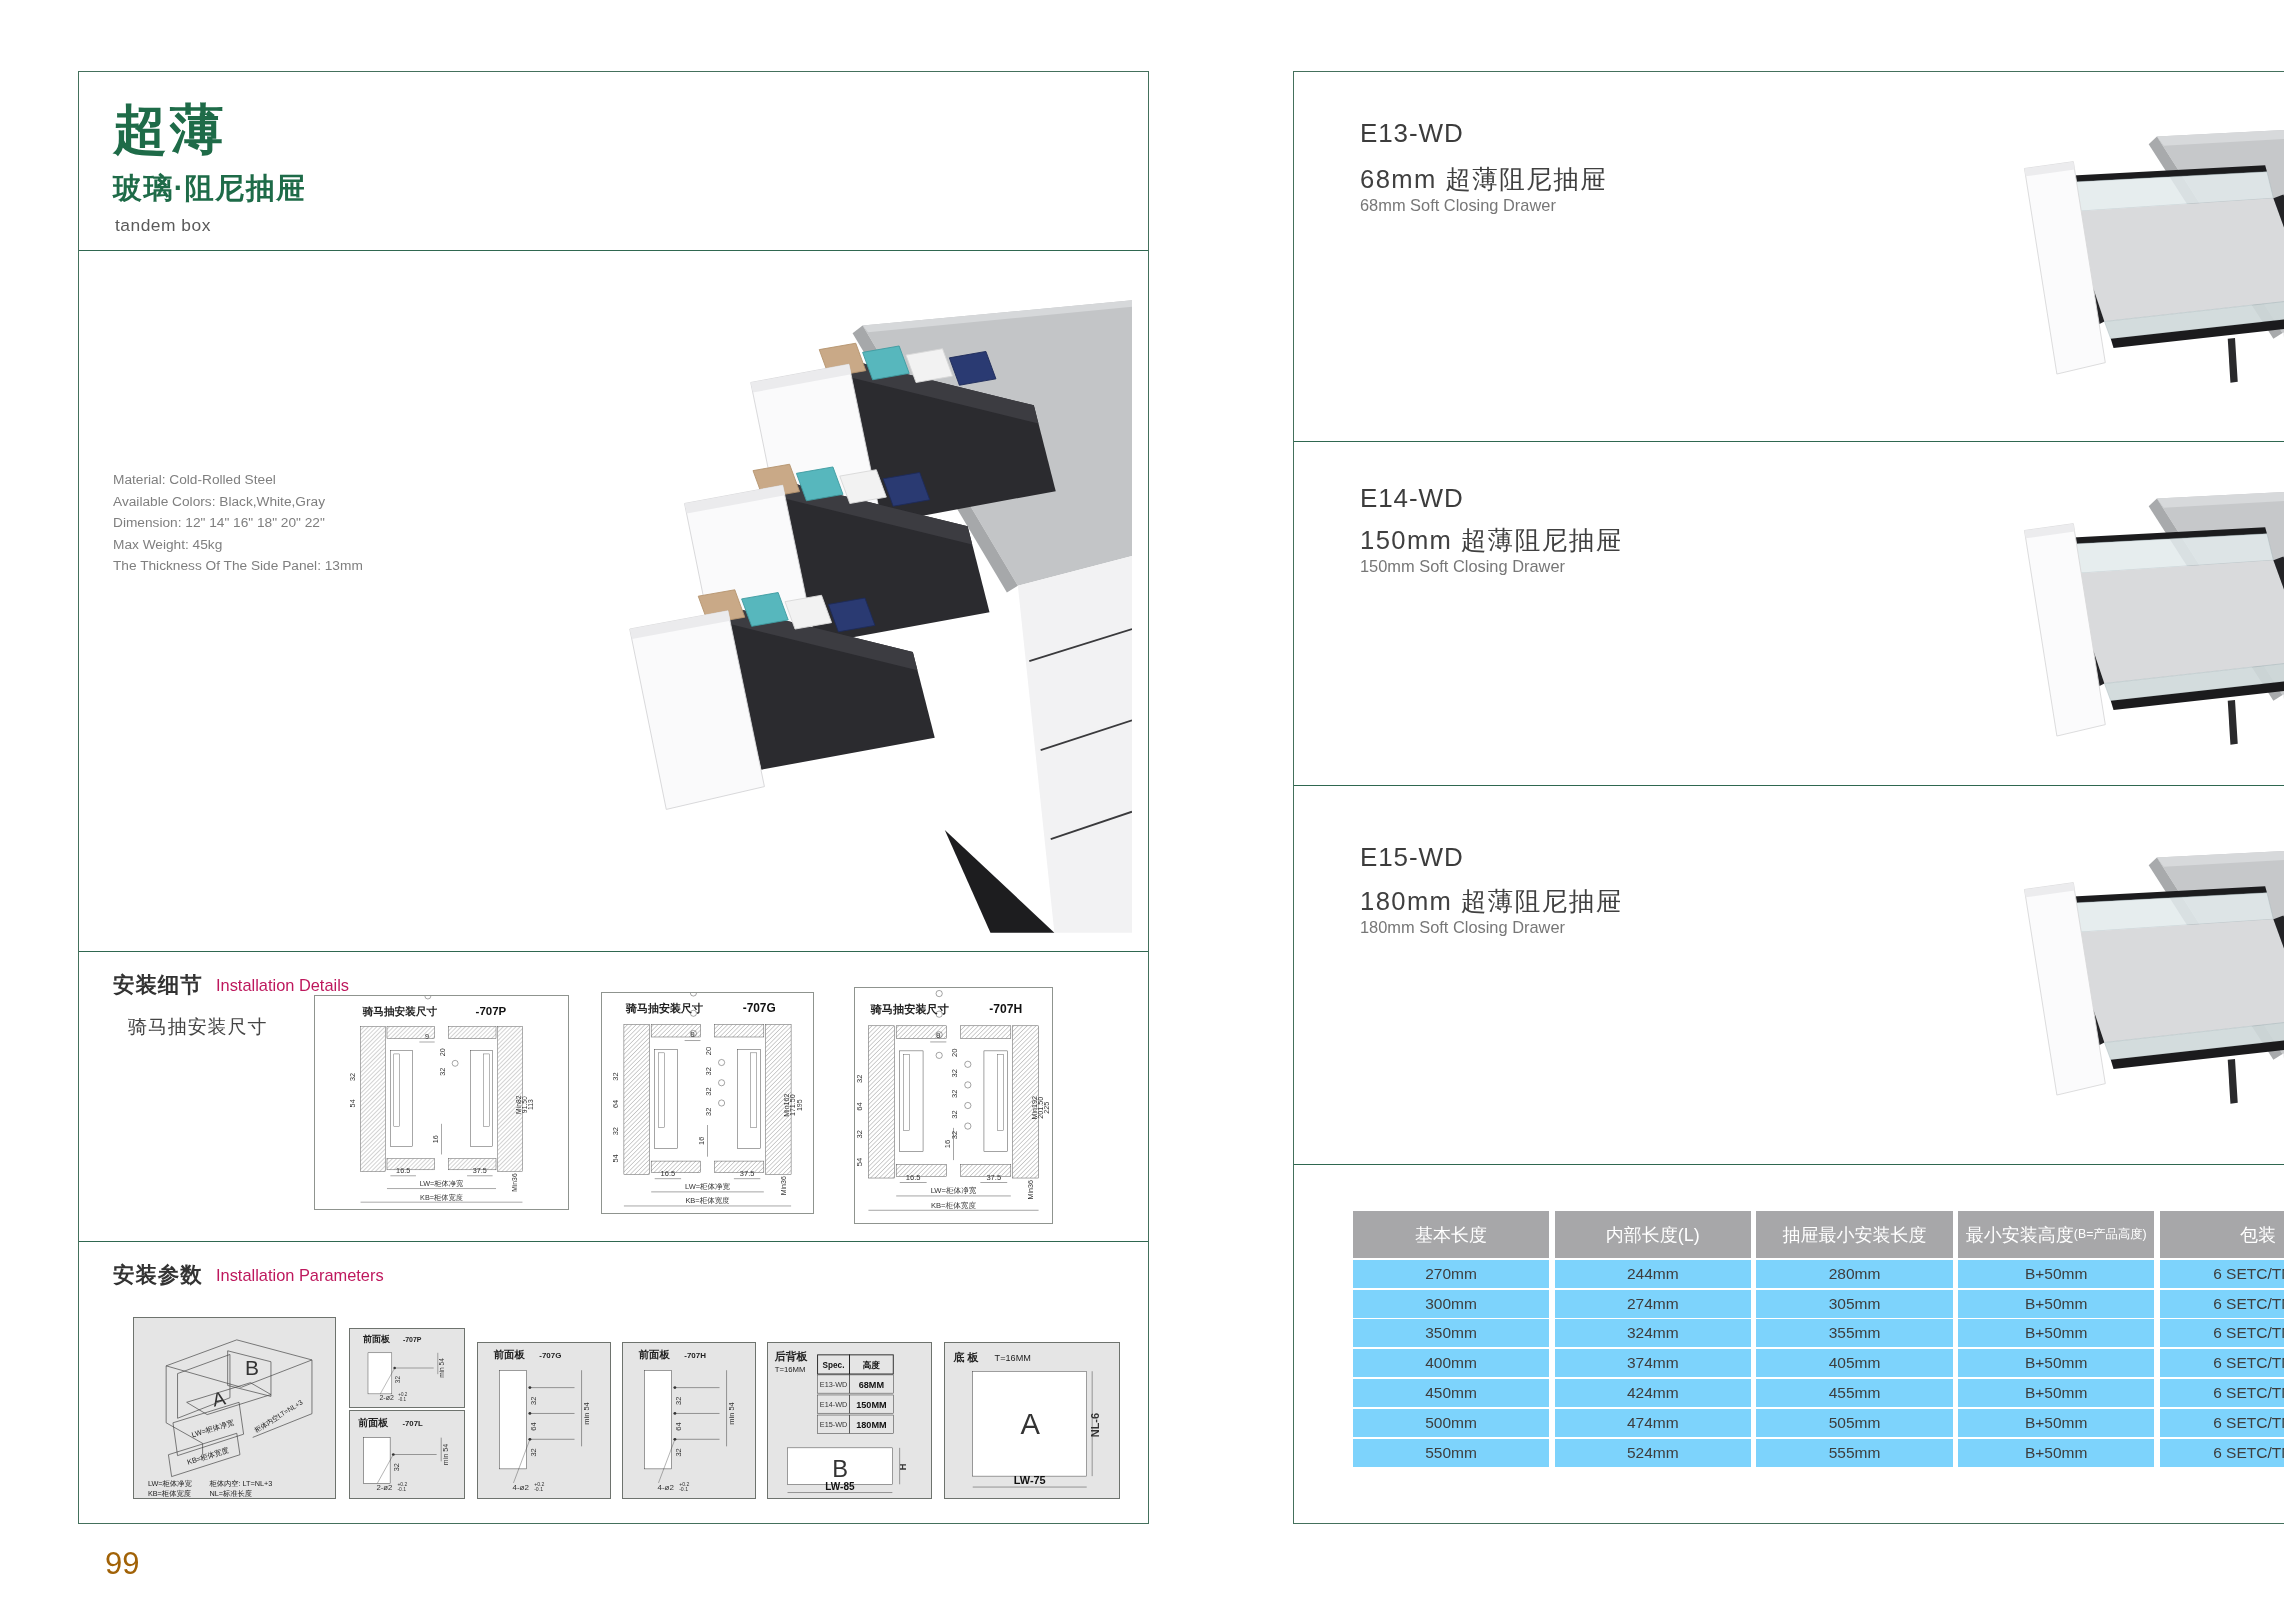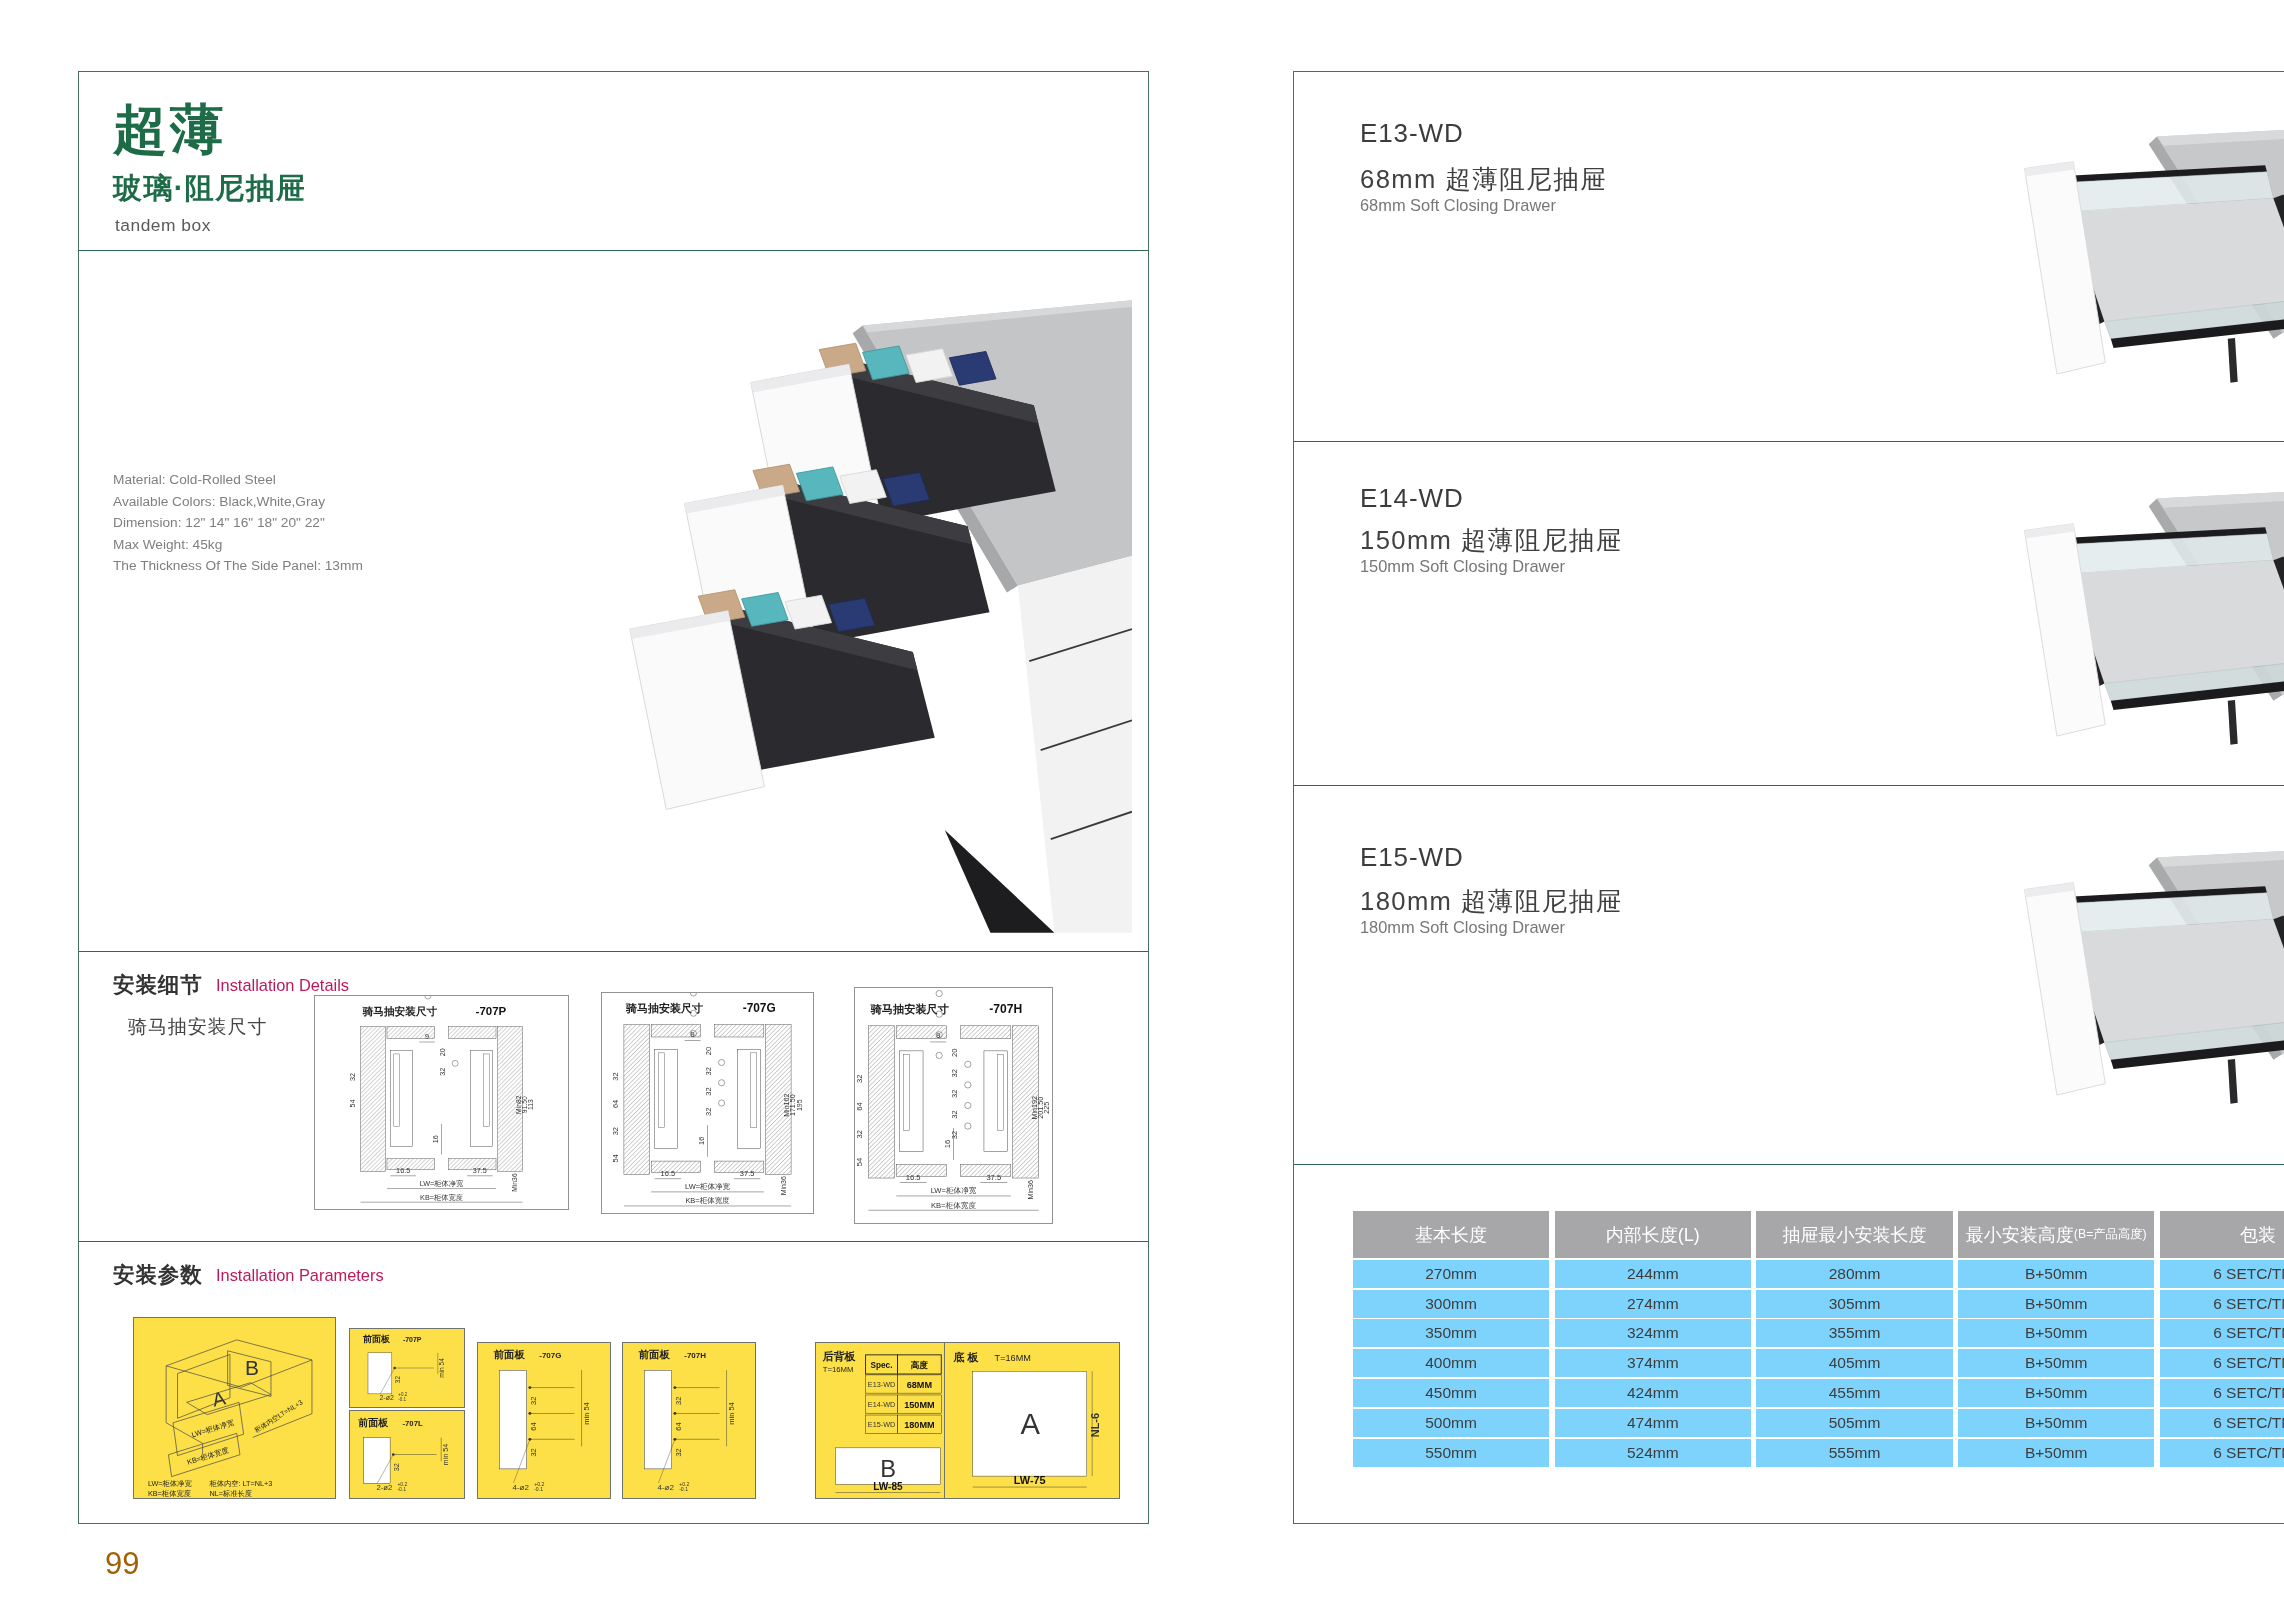--- a/index.html
+++ b/index.html
@@ -11,21 +11,21 @@
   .green{color:#1e6b48;}
   .t-main{font-size:54px;font-weight:bold;letter-spacing:2.7px;}
   .t-sub{font-size:29px;font-weight:bold;letter-spacing:1.4px;}
   .t-en{font-size:17.4px;color:#5a5a5a;letter-spacing:0.5px;}
   .spec-cn div{font-size:18px;color:#666;line-height:30px;white-space:pre;}
   .spec-en div{font-size:13.7px;color:#7f7f7f;line-height:21.5px;white-space:pre;}
   .sec-title-cn{font-size:21.5px;color:#333;font-weight:bold;letter-spacing:0.9px;}
   .sec-title-en{font-size:16.4px;color:#be185d;}
   .sec-sub{font-size:19px;color:#444;letter-spacing:0.9px;}
   .diagbox{position:absolute;border:0.9px solid #8f948f;background:#fff;}
-  .parambox{position:absolute;border:0.9px solid #6e736e;background:#fde047;}
+  .parambox{position:absolute;border:0.9px solid #6e736e;background:#e5e5e5;}
   .model{font-size:26px;color:#3c3c3c;letter-spacing:0.9px;}
   .name-cn{font-size:25.6px;color:#404040;letter-spacing:1.4px;}
   .name-en{font-size:16.4px;color:#777;}
   .render-img{position:absolute;width:475px;height:272px;}
   .ptable{position:absolute;left:59px;width:1003px;}
   .prow{display:flex;gap:5.5px;margin-bottom:1.8px;}
   .phead{height:47px;background:#a7a7a9;color:#fff;display:flex;align-items:center;justify-content:center;
          font-size:18px;flex:1;}
   .phead .sm{font-size:12.3px;}
   .pcell{height:28px;background:#7dd3fc;color:#3d3d3d;display:flex;align-items:center;justify-content:center;
@@ -332,21 +332,21 @@
           <line x1="92" y1="205" x2="190" y2="205" stroke="#333"></line>
           <circle cx="95" cy="205" r="3" fill="#333"></circle>
           <text x="108" y="233" font-size="16" fill="#333" font-weight="normal" text-anchor="middle" transform="rotate(-90 108 233)">32</text>
   <line x1="205" y1="58" x2="205" y2="220" stroke="#333"></line>
   <text x="221" y="150" font-size="16" fill="#333" font-weight="normal" text-anchor="middle" transform="rotate(-90 221 150)">min 54</text>
   <line x1="95" y1="205" x2="60" y2="298" stroke="#333" stroke-width="0.8"></line>
   <text x="58" y="312" font-size="17" fill="#333" text-anchor="start" font-weight="normal">4-ø2</text>
           <text x="104" y="304" font-size="11" fill="#333" text-anchor="start" font-weight="normal">+0.2</text>
           <text x="104" y="316" font-size="11" fill="#333" text-anchor="start" font-weight="normal">-0.1</text>
   </svg></div>
-    <div class="parambox" id="backBox" style="left:688px;top:1270px;width:163px;height:155px;margin-left:48px;"><svg viewBox="0 0 356 340" width="100%" height="100%">
+    <div class="parambox" id="backBox" style="left:688px;top:1270px;width:163px;height:155px;"><svg viewBox="0 0 356 340" width="100%" height="100%">
   <text x="14" y="38" font-size="24" fill="#222" text-anchor="start" font-weight="bold">后背板</text>
           <text x="14" y="64" font-size="17" fill="#222" text-anchor="start" font-weight="normal">T=16MM</text>
   <rect x="108" y="26" width="70" height="42" fill="none" stroke="#222" stroke-width="2"></rect>
   <rect x="178" y="26" width="96" height="42" fill="none" stroke="#222" stroke-width="2"></rect>
   <text x="143" y="54" font-size="18" fill="#111" text-anchor="middle" font-weight="bold">Spec.</text>
           <text x="226" y="54" font-size="19" fill="#111" text-anchor="middle" font-weight="bold">高度</text>
   <rect x="108" y="70" width="70" height="40" fill="none" stroke="#222"></rect>
    <rect x="178" y="70" width="96" height="40" fill="none" stroke="#222"></rect>
    <text x="143" y="96" font-size="16" fill="#333" text-anchor="middle" font-weight="normal">E13-WD</text>
           <text x="226" y="98" font-size="20" fill="#111" text-anchor="middle" font-weight="bold">68MM</text>

